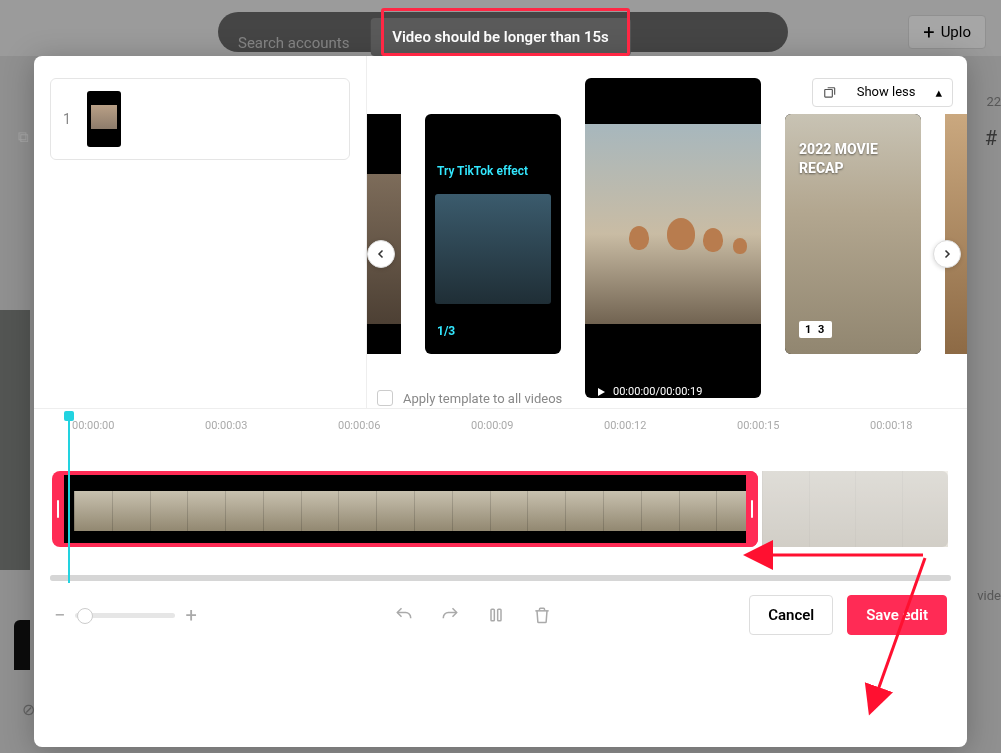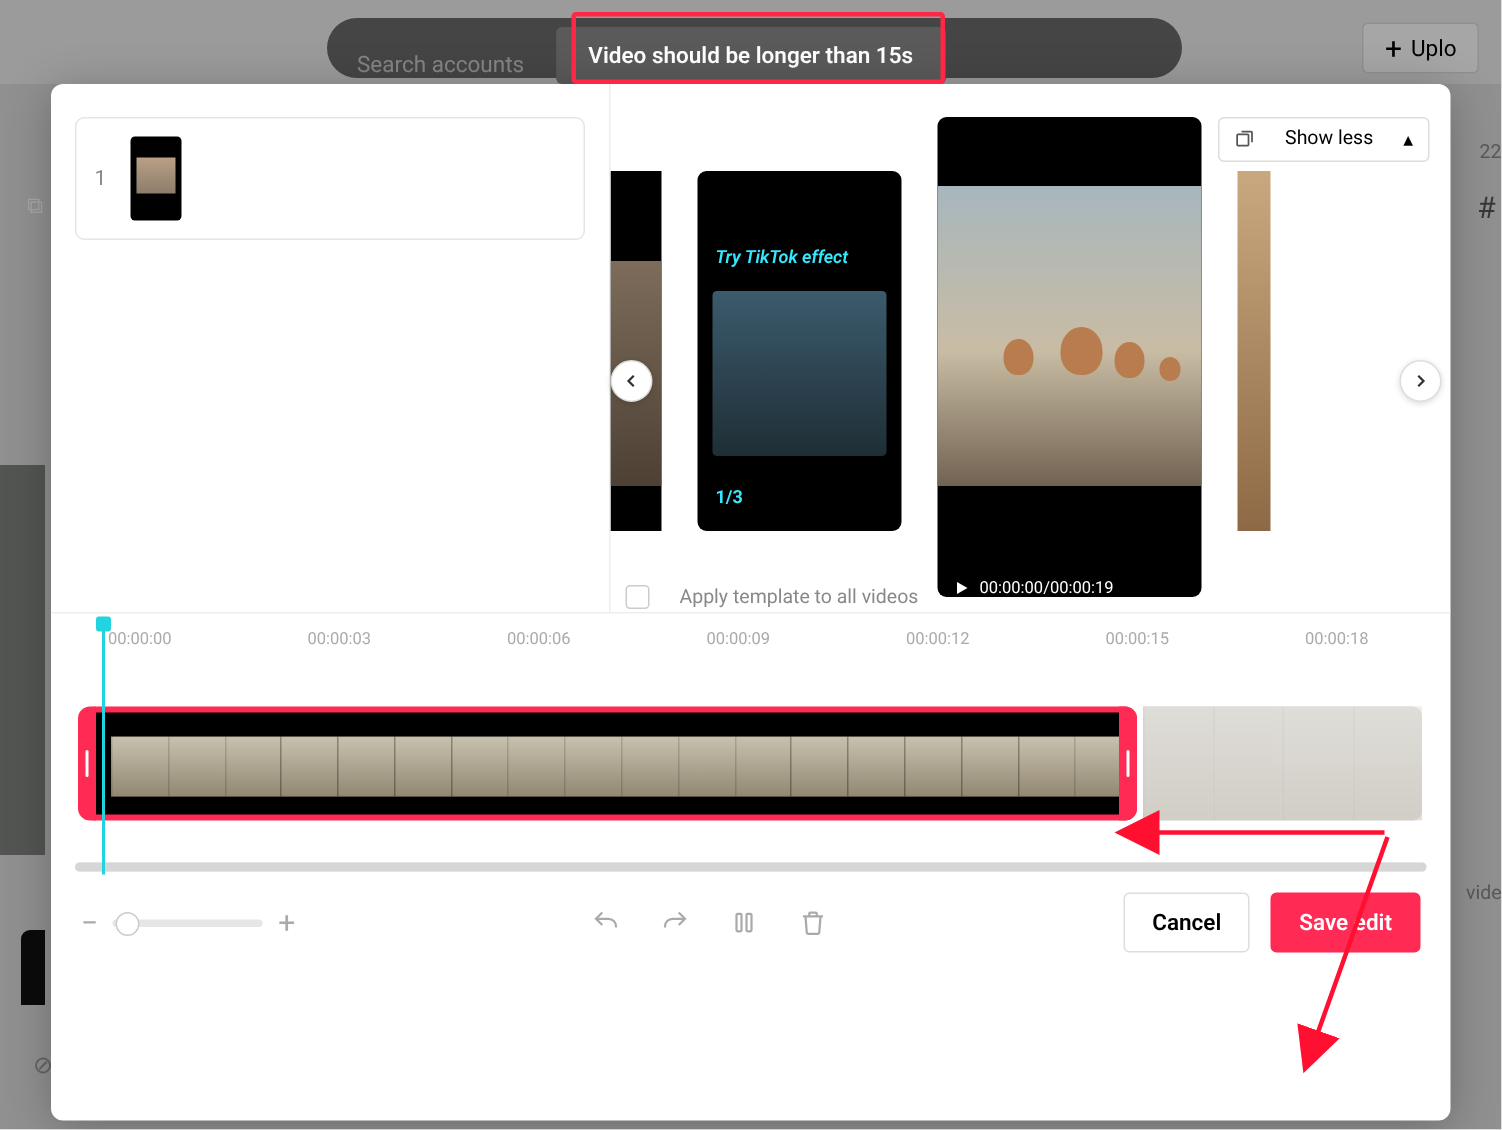--- a/index.html
+++ b/index.html
@@ -34,41 +34,41 @@
   .clip-title { color:#111; margin-bottom:6px; }
   .clip-time { color:#9a9a9a; font-size:13px; }
 
   .preview { flex:1; padding:22px 0 10px 0; position:relative;}
   .template-row { display:flex; gap:24px; align-items:flex-start; height:320px; overflow:hidden; position:relative; padding:0 0 0 0;}
   .tpl-partial-l { width:34px; height:240px; background:#000; margin-top:36px; border-radius:0 0 0 0; position:relative; overflow:hidden;}
   .tpl-partial-l::after{content:""; position:absolute; left:0; right:0; top:60px; height:150px; background:linear-gradient(#7d6c5a,#4d4034);}
   .tpl { width:136px; border-radius:6px; background:#000; position:relative; overflow:hidden; flex-shrink:0;}
   .tpl-a { height:240px; margin-top:36px;}
   .tpl-a .mirror { position:absolute; top:80px; left:10px; right:10px; height:110px; background:linear-gradient(#3b5b6d,#1f2e36); border-radius:3px;}
-  .tpl-a-txt1 { position:absolute; top:50px; left:12px; font-size:12px; color:#33e8ff; font-style:italic; font-weight:600;}
+  .tpl-a-txt1 { position:absolute; top:50px; left:12px; font-size:12px; color:#33e8ff; font-weight:600;}
   .tpl-a-txt2 { position:absolute; bottom:16px; left:12px; font-size:12px; color:#33e8ff; font-weight:700;}
   .tpl-b { width:176px; height:320px; margin-top:0;}
   .tpl-b .sky { position:absolute; top:46px; left:0; right:0; height:200px; background:linear-gradient(#a7b7bd 0%, #c9bca4 55%, #716351 100%);}
   .tpl-b .balloon { position:absolute; width:20px; height:24px; background:#b87c4e; border-radius:50% 50% 45% 45%;}
   .tpl-b .b1{top:148px; left:44px;} .tpl-b .b2{top:140px; left:82px; width:28px; height:32px;} .tpl-b .b3{top:150px; left:118px;} .tpl-b .b4{top:160px; left:148px; width:14px; height:16px;}
   .tpl-b .timebar { position:absolute; left:10px; bottom:0; color:#fff; font-size:11px; display:flex; align-items:center; gap:6px;}
   .tpl-b .timebar svg{width:12px;height:12px;}
   .tpl-c { height:240px; margin-top:36px;}
   .tpl-c::before{content:""; position:absolute; inset:0; background:linear-gradient(#c8c3b4 0%,#b3a790 40%,#918670 100%);}
   .tpl-c .recap { position:absolute; top:26px; left:14px; right:10px; color:#fff; font-weight:800; font-size:14px; line-height:1.35; text-shadow:0 1px 2px rgba(0,0,0,.5);}
   .tpl-c .counter { position:absolute; bottom:16px; left:14px; background:#fff; color:#000; font-size:11px; font-weight:700; padding:2px 6px; letter-spacing:2px; border-radius:2px;}
   .tpl-partial-r { width:22px; height:240px; margin-top:36px; background:linear-gradient(#caa87f,#8d6a45); border-radius:0;}
 
   .show-less { position:absolute; right:14px; top:22px; background:#fff; border:1px solid #ddd; border-radius:4px; padding:6px 10px; display:flex; align-items:center; gap:20px; font-size:13px; z-index:3;}
   .show-less .lbl{ line-height:1.1;}
 
   .nav-btn { position:absolute; top:184px; width:28px; height:28px; background:#fff; border:1px solid #ddd; border-radius:50%; display:flex; align-items:center; justify-content:center; z-index:4; box-shadow:0 1px 4px rgba(0,0,0,.15);}
   .nav-l{ left:0;} .nav-r{ right:6px;}
 
-  .apply-row { position:absolute; left:10px; bottom:2px; display:flex; align-items:center; gap:20px; color:#888; font-size:13px;}
+  .apply-row { position:absolute; left:10px; bottom:2px; display:flex; align-items:center; gap:10px; color:#888; font-size:13px;}
   .apply-row .chk { width:16px; height:16px; border:1.5px solid #ccc; border-radius:3px;}
 
   .timeline-area { border-top:1px solid #eee; padding:10px 16px 8px 16px; position:relative;}
   .ruler { position:relative; height:22px; margin-left:0;}
   .tick { position:absolute; top:0; font-size:11px; color:#aaa;}
   .playhead-outer{position:relative;}
   .playhead { position:absolute; left:18px; top:-6px; height:170px; width:2px; background:#22d3e0; z-index:5;}
   .playhead::before{ content:""; position:absolute; top:-2px; left:-4px; width:10px; height:10px; background:#22d3e0; border-radius:2px;}
 
   .track-clip { position:relative; margin-top:30px; height:76px; }
@@ -171,20 +171,24 @@
             <div class="balloon b3"></div>
             <div class="balloon b4"></div>
           <div class="timebar">
             <svg viewBox="0 0 24 24" fill="#fff">
                 <polygon points="6 4 20 12 6 20"></polygon>
               </svg>
             <span><span>00:00:00</span>/<span>00:00:19</span></span>
           </div>
         </div>
 
+        <div class="tpl tpl-c">
+          <div class="recap">2022 MOVIE RECAP</div>
+          <div class="counter">1 3</div>
+        </div>
 
         <div class="tpl-partial-r"></div>
       </div>
 
       <div class="apply-row">
         <span class="chk"></span>
         <span>Apply template to all videos</span>
       </div>
     </div>
   </div>

